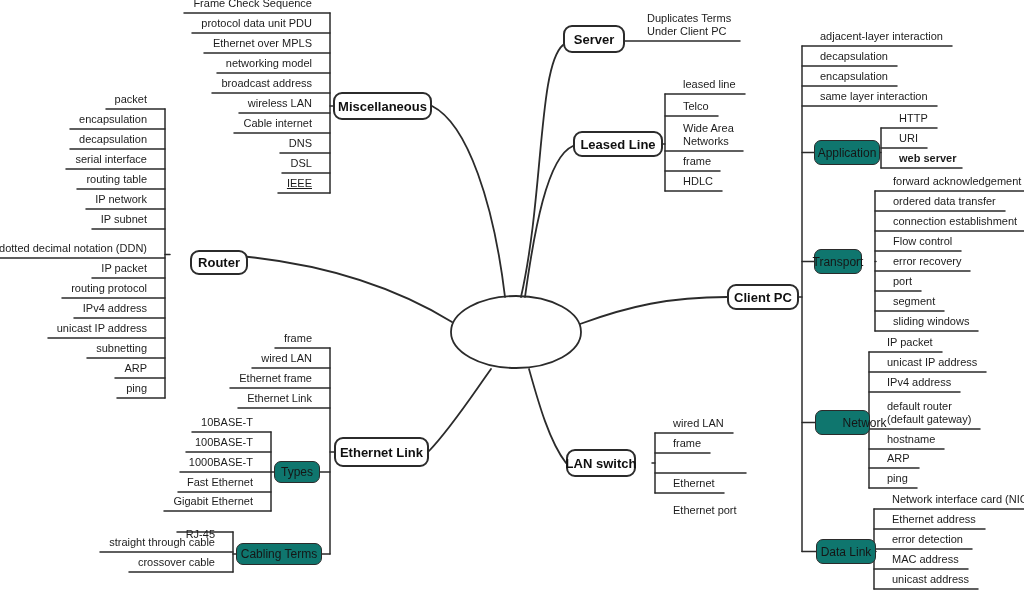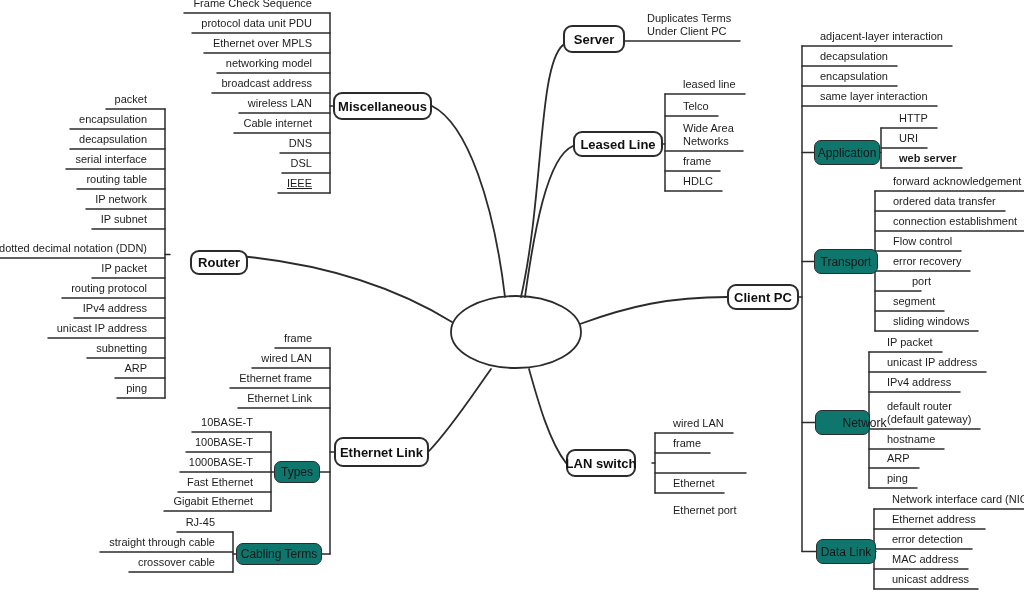--- a/index.html
+++ b/index.html
@@ -172,27 +172,27 @@
       <div class="leaf" style="top: 175px; left: 683px;">HDLC</div>
       <div class="topic" style="left: 727px; top: 284px; width: 72px; height: 26px;">Client PC</div>
       <div class="leaf" style="top: 30px; left: 820px;">adjacent-layer interaction</div>
       <div class="leaf" style="top: 50px; left: 820px;">decapsulation</div>
       <div class="leaf" style="top: 70px; left: 820px;">encapsulation</div>
       <div class="leaf" style="top: 90px; left: 820px;">same layer interaction</div>
       <div class="subtopic" style="left: 814px; top: 140px; width: 66px; height: 25px;">Application</div>
       <div class="leaf" style="top: 112px; left: 899px;">HTTP</div>
       <div class="leaf" style="top: 132px; left: 899px;">URI</div>
       <div class="leaf" style="top: 152px; left: 899px; font-weight: bold;">web server</div>
-      <div class="subtopic" style="left: 814px; top: 249px; width: 64px; height: 25px;">Transport</div>
+      <div class="subtopic" style="left: 814px; top: 249px; width: 48px; height: 25px;">Transport</div>
       <div class="leaf" style="top: 175px; left: 893px;">forward acknowledgement</div>
       <div class="leaf" style="top: 195px; left: 893px;">ordered data transfer</div>
       <div class="leaf" style="top: 215px; left: 893px;">connection establishment</div>
       <div class="leaf" style="top: 235px; left: 893px;">Flow control</div>
       <div class="leaf" style="top: 255px; left: 893px;">error recovery</div>
-      <div class="leaf" style="top: 275px; left: 912px; text-align: right;">port</div>
+      <div class="leaf" style="top: 275px; left: 893px; text-align: right;">port</div>
       <div class="leaf" style="top: 295px; left: 893px;">segment</div>
       <div class="leaf" style="top: 315px; left: 893px;">sliding windows</div>
       <div class="subtopic" style="left: 815px; top: 410px; width: 55px; height: 25px; padding-left: 44px;">Network</div>
       <div class="leaf" style="top: 336px; left: 887px;">IP packet</div>
       <div class="leaf" style="top: 356px; left: 887px;">unicast IP address</div>
       <div class="leaf" style="top: 376px; left: 887px;">IPv4 address</div>
       <div class="leaf" style="top: 400px; left: 887px;"><span>default router</span><br><span>(default gateway)</span></div>
       <div class="leaf" style="top: 433px; left: 887px;">hostname</div>
       <div class="leaf" style="top: 452px; left: 887px;">ARP</div>
       <div class="leaf" style="top: 472px; left: 887px;">ping</div>
@@ -223,21 +223,21 @@
       <div class="leaf left" style="top: 352px; right: 712px;">wired LAN</div>
       <div class="leaf left" style="top: 372px; right: 712px;">Ethernet frame</div>
       <div class="leaf left" style="top: 392px; right: 712px;">Ethernet Link</div>
       <div class="subtopic" style="left: 274px; top: 461px; width: 46px; height: 22px;">Types</div>
       <div class="leaf left" style="top: 416px; right: 771px;">10BASE-T</div>
       <div class="leaf left" style="top: 436px; right: 771px;">100BASE-T</div>
       <div class="leaf left" style="top: 456px; right: 771px;">1000BASE-T</div>
       <div class="leaf left" style="top: 476px; right: 771px;">Fast Ethernet</div>
       <div class="leaf left" style="top: 495px; right: 771px;">Gigabit Ethernet</div>
       <div class="subtopic" style="left: 236px; top: 543px; width: 86px; height: 22px;">Cabling Terms</div>
-      <div class="leaf left" style="top: 516px; right: 809px;">RJ-45</div>
+      <div class="leaf left" style="top: 528px; right: 809px;">RJ-45</div>
       <div class="leaf left" style="top: 536px; right: 809px;">straight through cable</div>
       <div class="leaf left" style="top: 556px; right: 809px;">crossover cable</div>
       <div class="topic" style="left: 566px; top: 449px; width: 70px; height: 28px;">LAN switch</div>
       <div class="leaf" style="top: 417px; left: 673px;">wired LAN</div>
       <div class="leaf" style="top: 437px; left: 673px;">frame</div>
       <div class="leaf" style="top: 457px; left: 673px; margin-top: 47px;">Ethernet port</div>
       <div class="leaf" style="top: 477px; left: 673px;">Ethernet</div>
     </div>
 </div>
 

